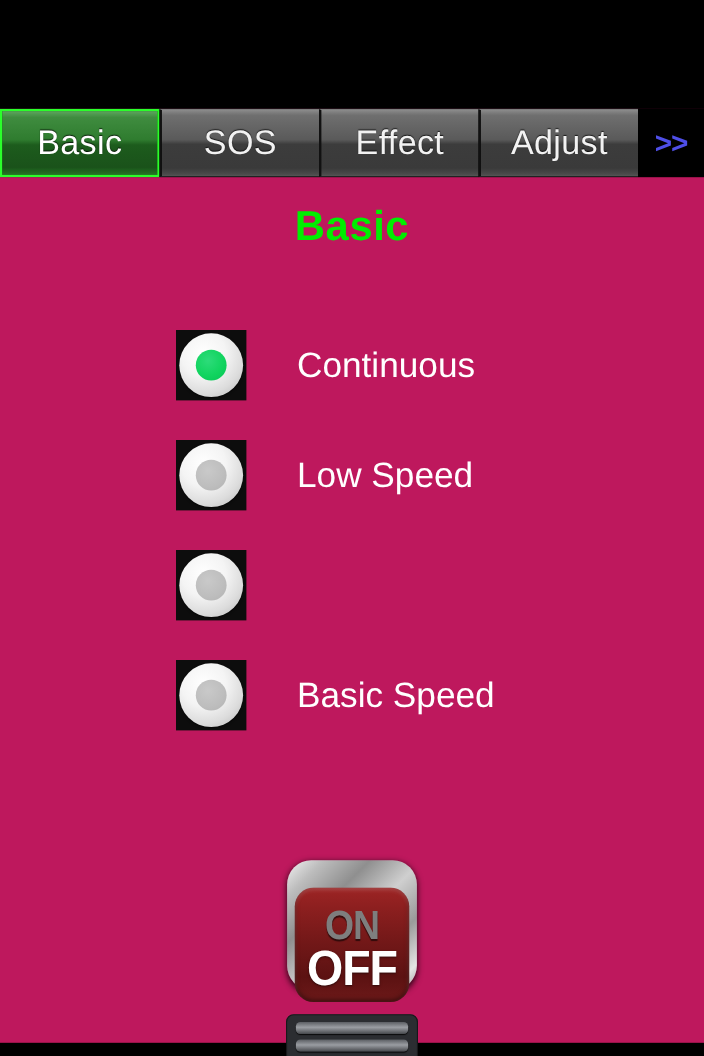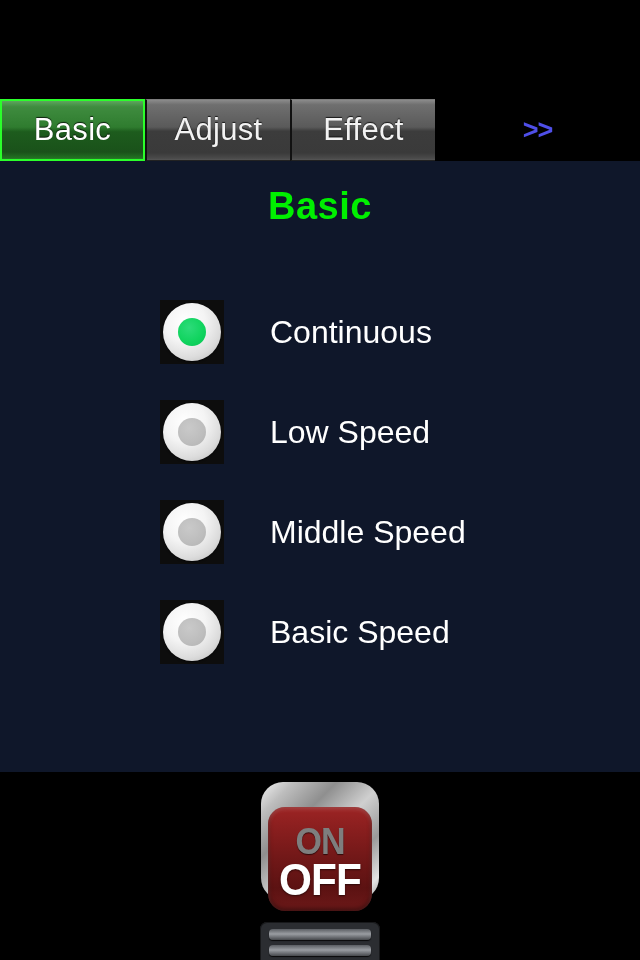--- a/index.html
+++ b/index.html
@@ -12,22 +12,22 @@
     height: 960px;
     overflow: hidden;
     font-family: "Liberation Sans", sans-serif;
     position: relative;
   }
 
   #app {
     position: absolute;
     left: 0; top: 0;
     width: 640px;
-    height: 772px;
-    background: #0f172a;
+    height: 948px;
+    background: #be185d;
   }
 
   
   .top-spacer {
     position: absolute;
     left: 0; top: 0;
     width: 640px; height: 99px;
     background: #000000;
   }
 
@@ -274,27 +274,30 @@
 <div id="app">
 
   <div class="top-spacer"></div>
 
   <div class="tabbar">
 
     <div class="tab active">
       <span class="tab-label">Basic</span>
     </div>
 
+    <div class="tab">
+      <span class="tab-label">SOS</span>
+    </div>
+
+    <div class="tab">
+      <span class="tab-label">Effect</span>
+    </div>
 
     <div class="tab">
       <span class="tab-label">Adjust</span>
-    </div>
-
-    <div class="tab">
-      <span class="tab-label">Effect</span>
     </div>
 
     <div class="tab-more">&gt;&gt;</div>
 
   </div>
 
   <div class="page-title">Basic</div>
 
   <div class="radio-list">
 
@@ -315,21 +318,20 @@
       </div>
       <div class="radio-label">Low Speed</div>
     </div>
 
     <div class="radio-row">
       <div class="radio-box">
         <div class="radio-outer">
           <div class="radio-inner"></div>
         </div>
       </div>
-      <div class="radio-label">Middle Speed</div>
     </div>
 
     <div class="radio-row">
       <div class="radio-box">
         <div class="radio-outer">
           <div class="radio-inner"></div>
         </div>
       </div>
       <div class="radio-label">Basic Speed</div>
     </div>

